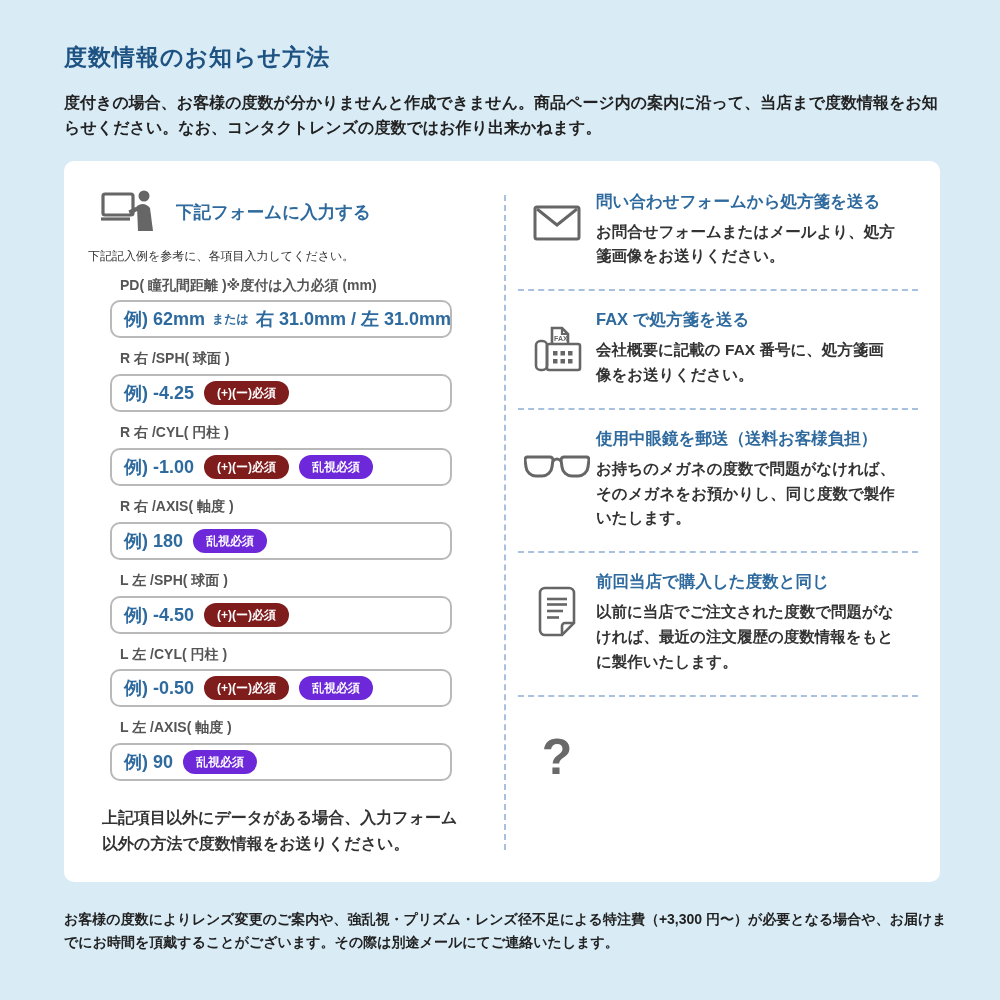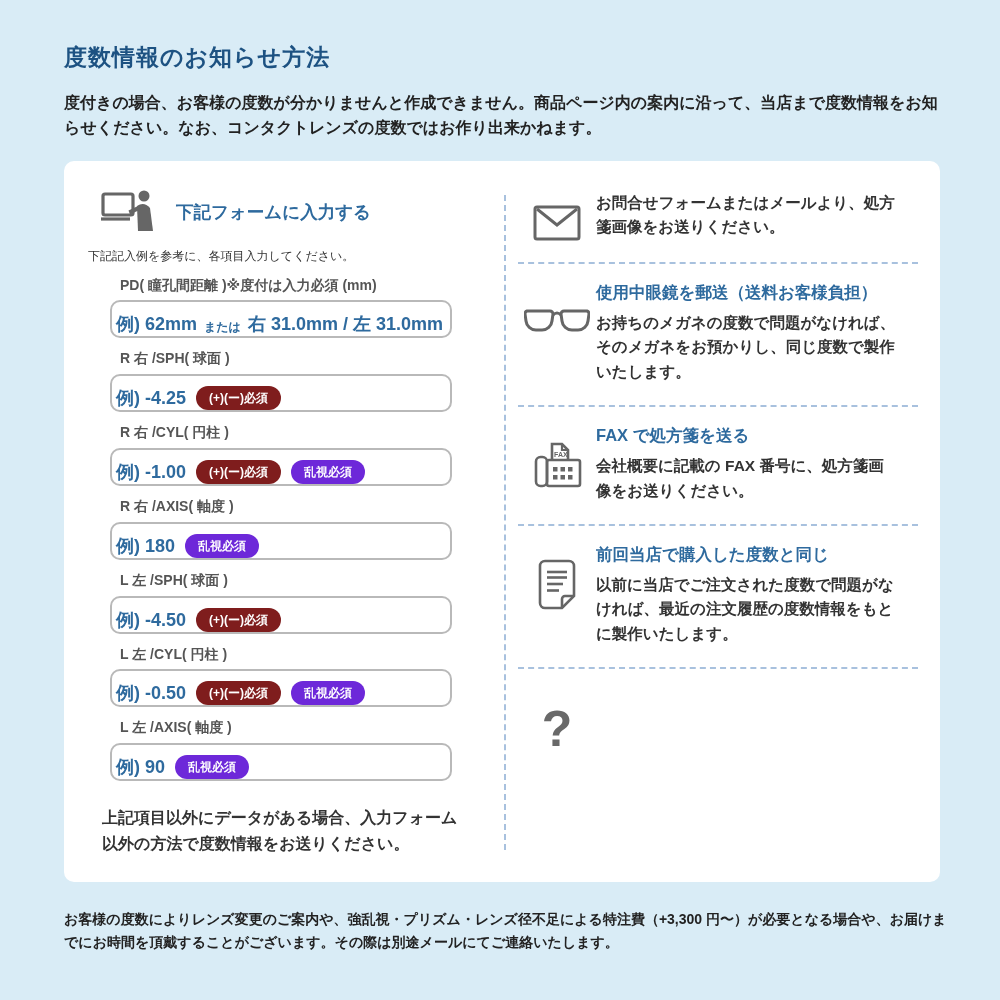--- a/index.html
+++ b/index.html
@@ -33,21 +33,21 @@
   .instruction { font-size:12px; font-weight:400; color:#333; margin-bottom:6px; }
 
   .fields { padding-left:22px; }
   .field-label {
     font-size:14px; font-weight:bold; color:#555;
     line-height:1.2; margin:12px 0 7px 10px;
   }
   .field-box {
     width:342px; height:38px; background:#fff;
     border:2px solid #b9b9b9; border-radius:10px;
-    display:flex; align-items:flex-end; padding:0 4px; gap:10px;
+    display:flex; align-items:center; padding:0 12px; gap:10px;
   }
   .ex { font-size:18px; font-weight:bold; color:#2e6a9e; white-space:nowrap; }
   .or { font-size:12px; font-weight:bold; color:#2e6a9e; white-space:nowrap; margin:0 -3px; }
   .badge {
     height:24px; line-height:24px; border-radius:12px; padding:0 13px;
     font-size:12px; font-weight:bold; color:#fff; white-space:nowrap;
   }
   .badge.blue { background:#7f1d1d; }
   .badge.orange { background:#6d28d9; }
   .form-note {
@@ -170,35 +170,22 @@
     <div class="col-right">
 
       <div class="method">
         <div class="method-icon">
           <svg width="50" height="38" viewBox="0 0 50 38">
             <rect x="3" y="3" width="44" height="32" rx="2" fill="none" stroke="#666" stroke-width="3"></rect>
             <path d="M5 5 L25 21 L45 5" fill="none" stroke="#666" stroke-width="3"></path>
           </svg>
         </div>
         <div class="method-body">
+          <div class="method-title">問い合わせフォームから処方箋を送る</div>
           <div class="method-text">お問合せフォームまたはメールより、処方箋画像をお送りください。</div>
-        </div>
-      </div>
-
-      <div class="method">
-        <div class="method-icon" style="padding-top:26px;">
-          <svg width="66" height="28" viewBox="0 0 66 28">
-            <path d="M3 3 h23 a3 3 0 0 1 3 3 l-1 7 a10 10 0 0 1 -10 9 h-6 a10 10 0 0 1 -10 -9 l-1 -7 a3 3 0 0 1 2 -3 z" fill="none" stroke="#666" stroke-width="3"></path>
-            <path d="M40 3 h23 a3 3 0 0 1 2 3 l-1 7 a10 10 0 0 1 -10 9 h-6 a10 10 0 0 1 -10 -9 l-1 -7 a3 3 0 0 1 3 -3 z" fill="none" stroke="#666" stroke-width="3"></path>
-            <path d="M29 7 q4 -4 8 0" fill="none" stroke="#666" stroke-width="3"></path>
-          </svg>
-        </div>
-        <div class="method-body">
-          <div class="method-title">使用中眼鏡を郵送（送料お客様負担）</div>
-          <div class="method-text">お持ちのメガネの度数で問題がなければ、そのメガネをお預かりし、同じ度数で製作いたします。</div>
         </div>
       </div>
 
       <div class="method">
         <div class="method-icon">
           <svg width="54" height="54" viewBox="0 0 54 54">
             <path d="M22 22 V6 h10 l6 6 v10" fill="none" stroke="#666" stroke-width="2.6"></path>
             <path d="M32 6 v6 h6" fill="none" stroke="#666" stroke-width="2.2"></path>
             <text x="24" y="19" font-size="7" font-weight="bold" fill="#666">FAX</text>
             <rect x="6" y="19" width="11" height="29" rx="4.5" fill="none" stroke="#666" stroke-width="2.6"></rect>
@@ -213,20 +200,34 @@
             </g>
           </svg>
         </div>
         <div class="method-body">
           <div class="method-title">FAX で処方箋を送る</div>
           <div class="method-text">会社概要に記載の FAX 番号に、処方箋画像をお送りください。</div>
         </div>
       </div>
 
       <div class="method">
+        <div class="method-icon" style="padding-top:26px;">
+          <svg width="66" height="28" viewBox="0 0 66 28">
+            <path d="M3 3 h23 a3 3 0 0 1 3 3 l-1 7 a10 10 0 0 1 -10 9 h-6 a10 10 0 0 1 -10 -9 l-1 -7 a3 3 0 0 1 2 -3 z" fill="none" stroke="#666" stroke-width="3"></path>
+            <path d="M40 3 h23 a3 3 0 0 1 2 3 l-1 7 a10 10 0 0 1 -10 9 h-6 a10 10 0 0 1 -10 -9 l-1 -7 a3 3 0 0 1 3 -3 z" fill="none" stroke="#666" stroke-width="3"></path>
+            <path d="M29 7 q4 -4 8 0" fill="none" stroke="#666" stroke-width="3"></path>
+          </svg>
+        </div>
+        <div class="method-body">
+          <div class="method-title">使用中眼鏡を郵送（送料お客様負担）</div>
+          <div class="method-text">お持ちのメガネの度数で問題がなければ、そのメガネをお預かりし、同じ度数で製作いたします。</div>
+        </div>
+      </div>
+
+      <div class="method">
         <div class="method-icon">
           <svg width="44" height="56" viewBox="0 0 44 56">
             <path d="M5 9 a5 5 0 0 1 5 -5 h24 a5 5 0 0 1 5 5 v30 l-12 12 h-17 a5 5 0 0 1 -5 -5 z" fill="none" stroke="#666" stroke-width="2.6"></path>
             <path d="M39 39 h-9 a3 3 0 0 0 -3 3 v9" fill="none" stroke="#666" stroke-width="2.6"></path>
             <g stroke="#666" stroke-width="2.6">
               <line x1="12" y1="15" x2="32" y2="15"></line>
               <line x1="12" y1="20.5" x2="32" y2="20.5"></line>
               <line x1="12" y1="27" x2="28" y2="27"></line>
               <line x1="12" y1="33.5" x2="24" y2="33.5"></line>
             </g>

